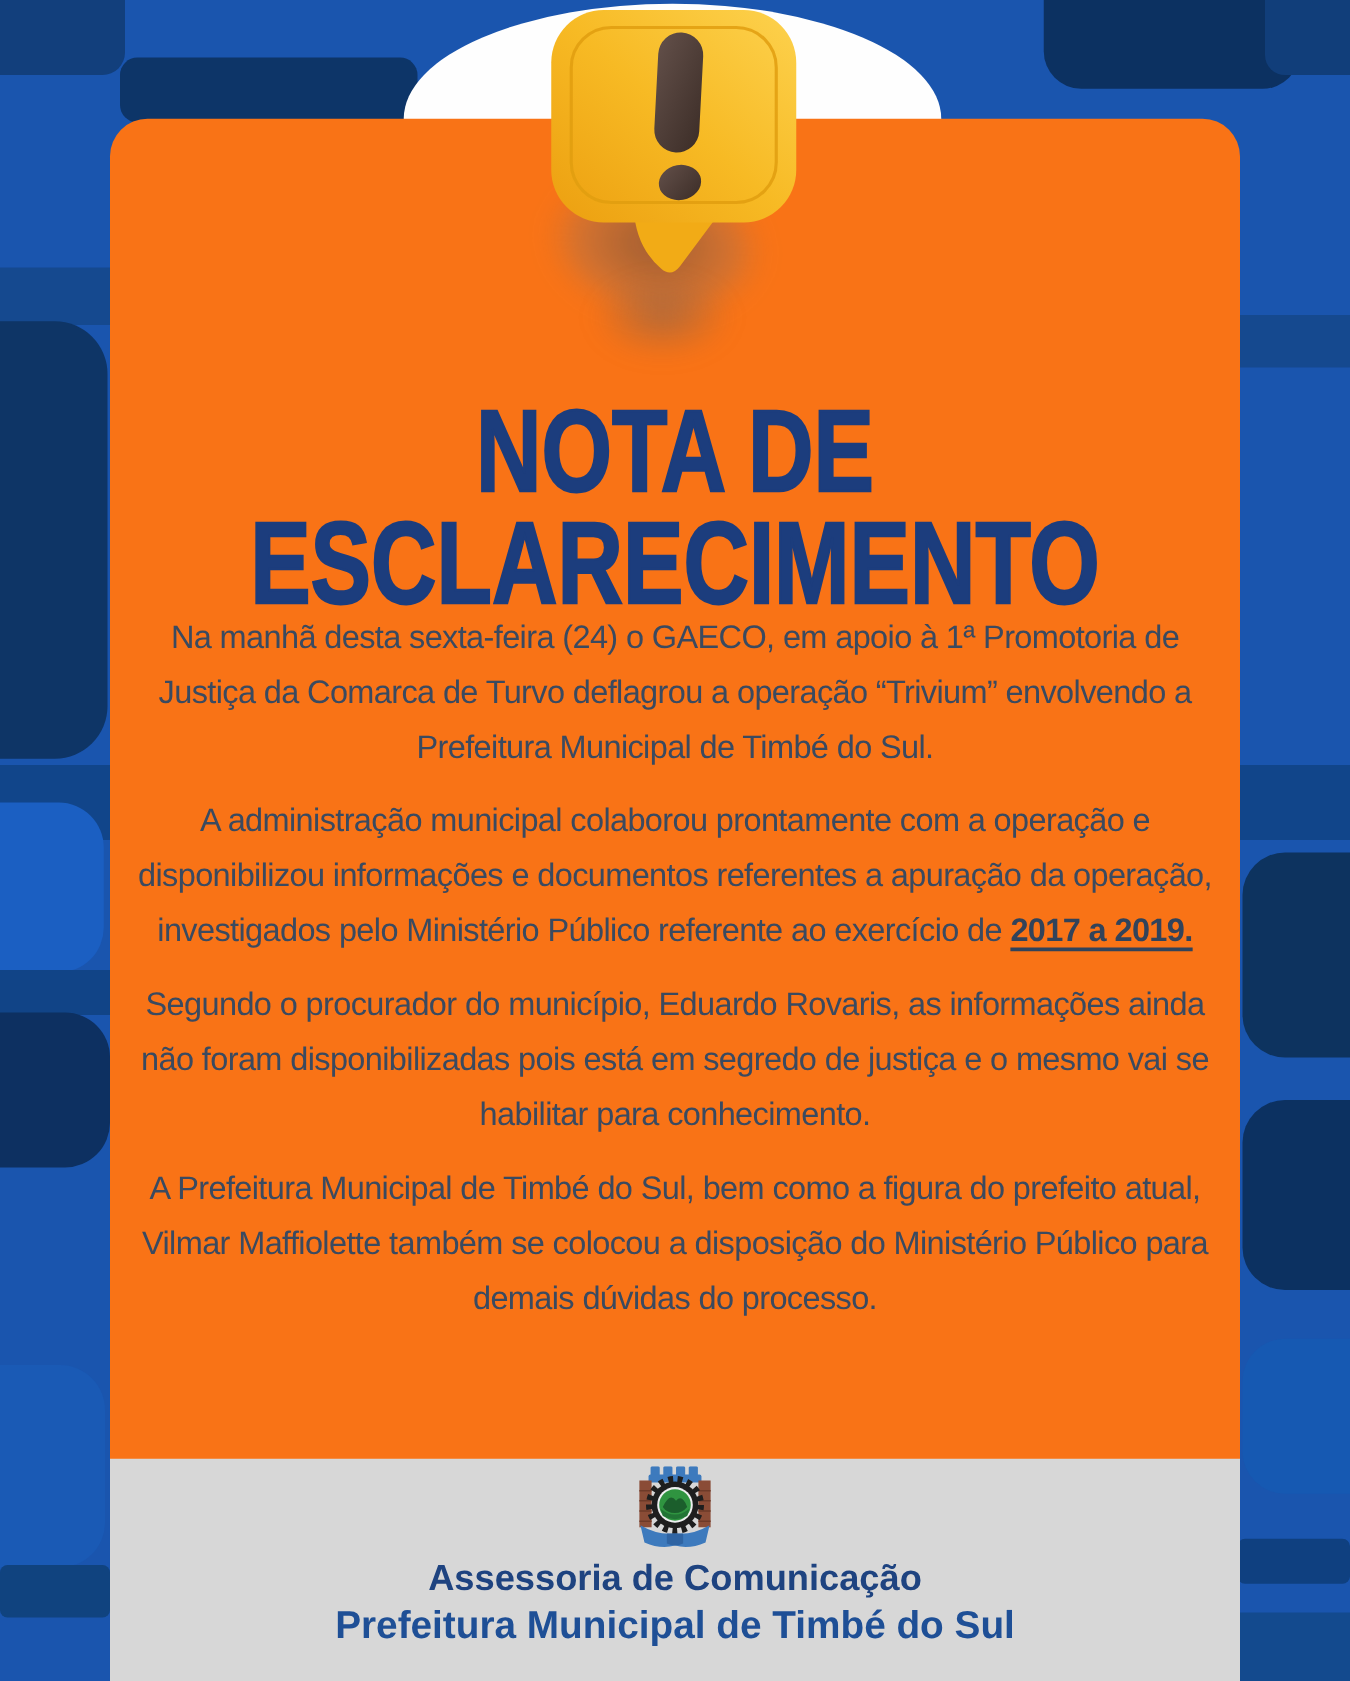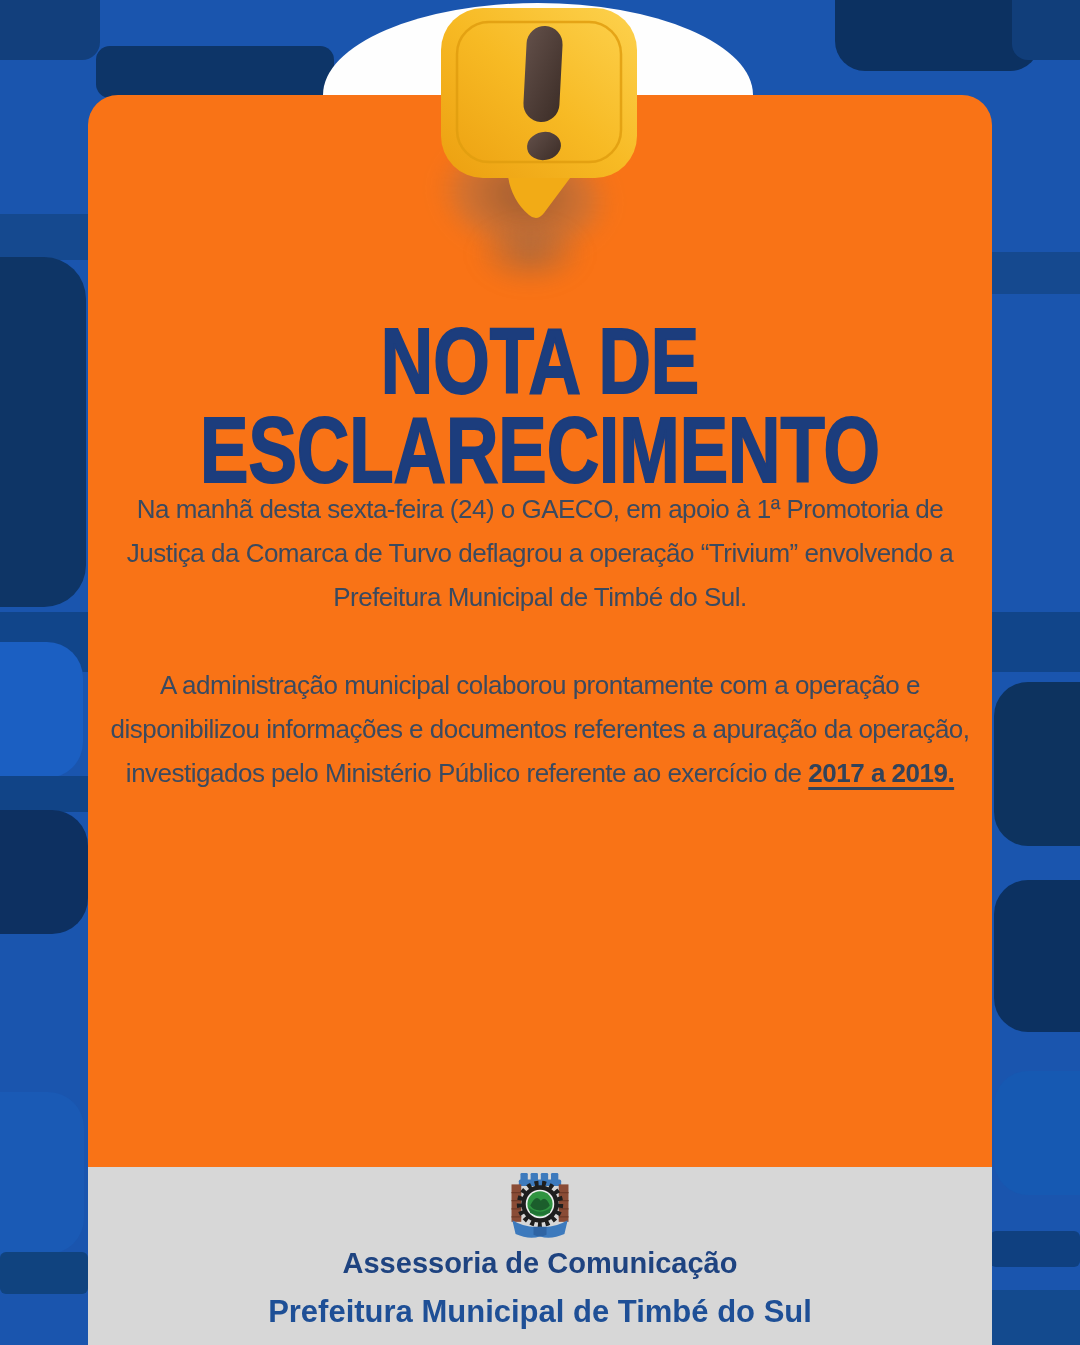--- a/index.html
+++ b/index.html
@@ -54,38 +54,38 @@
   .title{
     position:absolute;top:160px;left:0;right:0;text-align:center;
     color:#1c3d7d;font-weight:700;font-size:93px;line-height:.95;
     transform:scaleX(.78);-webkit-text-stroke:2px #1c3d7d;letter-spacing:0;
   }
   .title span{display:block;}
 
   
   .paras{
     position:absolute;top:392px;left:10px;right:10px;
-    display:flex;flex-direction:column;gap:44px;
+    display:flex;flex-direction:column;gap:15px;
     color:#3a4a60;font-size:26px;line-height:44px;letter-spacing:-.5px;
     text-align:center;
   }
   .paras p{margin:0;}
   .paras .emph{
     font-weight:700;color:#32435a;
     text-decoration:underline;text-decoration-thickness:3px;text-underline-offset:5px;margin-top:24px;
   }
 
   
   .footer{
     position:absolute;left:0;right:0;bottom:0;height:178px;background:#d7d7d7;
     display:flex;flex-direction:column;align-items:center;padding-top:6px;
   }
   .crest{width:86px;height:70px;flex:0 0 auto;}
   .f-line1{margin-top:4px;font-size:29px;font-weight:700;color:#1e4380;line-height:1.15;}
-  .f-line2{margin-top:14px;font-size:31px;font-weight:700;color:#1e4f96;line-height:1.15;}
+  .f-line2{margin-top:2px;font-size:31px;font-weight:700;color:#1e4f96;line-height:1.15;}
 </style>
 </head>
 <body>
 
 <div class="canvas">
 
   <div>
     <div class="shape sh-tl-block"></div>
     <div class="shape sh-tl-wedge"></div>
     <div class="shape sh-tr-navy"></div>
@@ -113,20 +113,26 @@
       <span>NOTA DE</span>
       <span>ESCLARECIMENTO</span>
     </h1>
 
     <div class="paras">
       <p>
         <span>Na manhã desta sexta-feira (24) o GAECO, em apoio à 1ª Promotoria de Justiça da Comarca de Turvo deflagrou a operação “Trivium” envolvendo a Prefeitura Municipal de Timbé do Sul.</span>
       </p>
       <p>
         <span>A administração municipal colaborou prontamente com a operação e disponibilizou informações e documentos referentes a apuração da operação, investigados pelo Ministério Público referente ao exercício de </span><span class="emph">2017 a 2019.</span>
+      </p>
+      <p>
+        <span>Segundo o procurador do município, Eduardo Rovaris, as informações ainda não foram disponibilizadas pois está em segredo de justiça e o mesmo vai se habilitar para conhecimento.</span>
+      </p>
+      <p>
+        <span>A Prefeitura Municipal de Timbé do Sul, bem como a figura do prefeito atual, Vilmar Maffiolette também se colocou a disposição do Ministério Público para demais dúvidas do processo.</span>
       </p>
     </div>
 
     <div class="footer">
       <svg class="crest" viewBox="0 0 100 86" aria-hidden="true">
 
         <rect x="26" y="0" width="9" height="10" rx="1.5" fill="#3d7abd"></rect>
         <rect x="38.5" y="0" width="9" height="10" rx="1.5" fill="#3d7abd"></rect>
         <rect x="51" y="0" width="9" height="10" rx="1.5" fill="#3d7abd"></rect>
         <rect x="63.5" y="0" width="9" height="10" rx="1.5" fill="#3d7abd"></rect>

